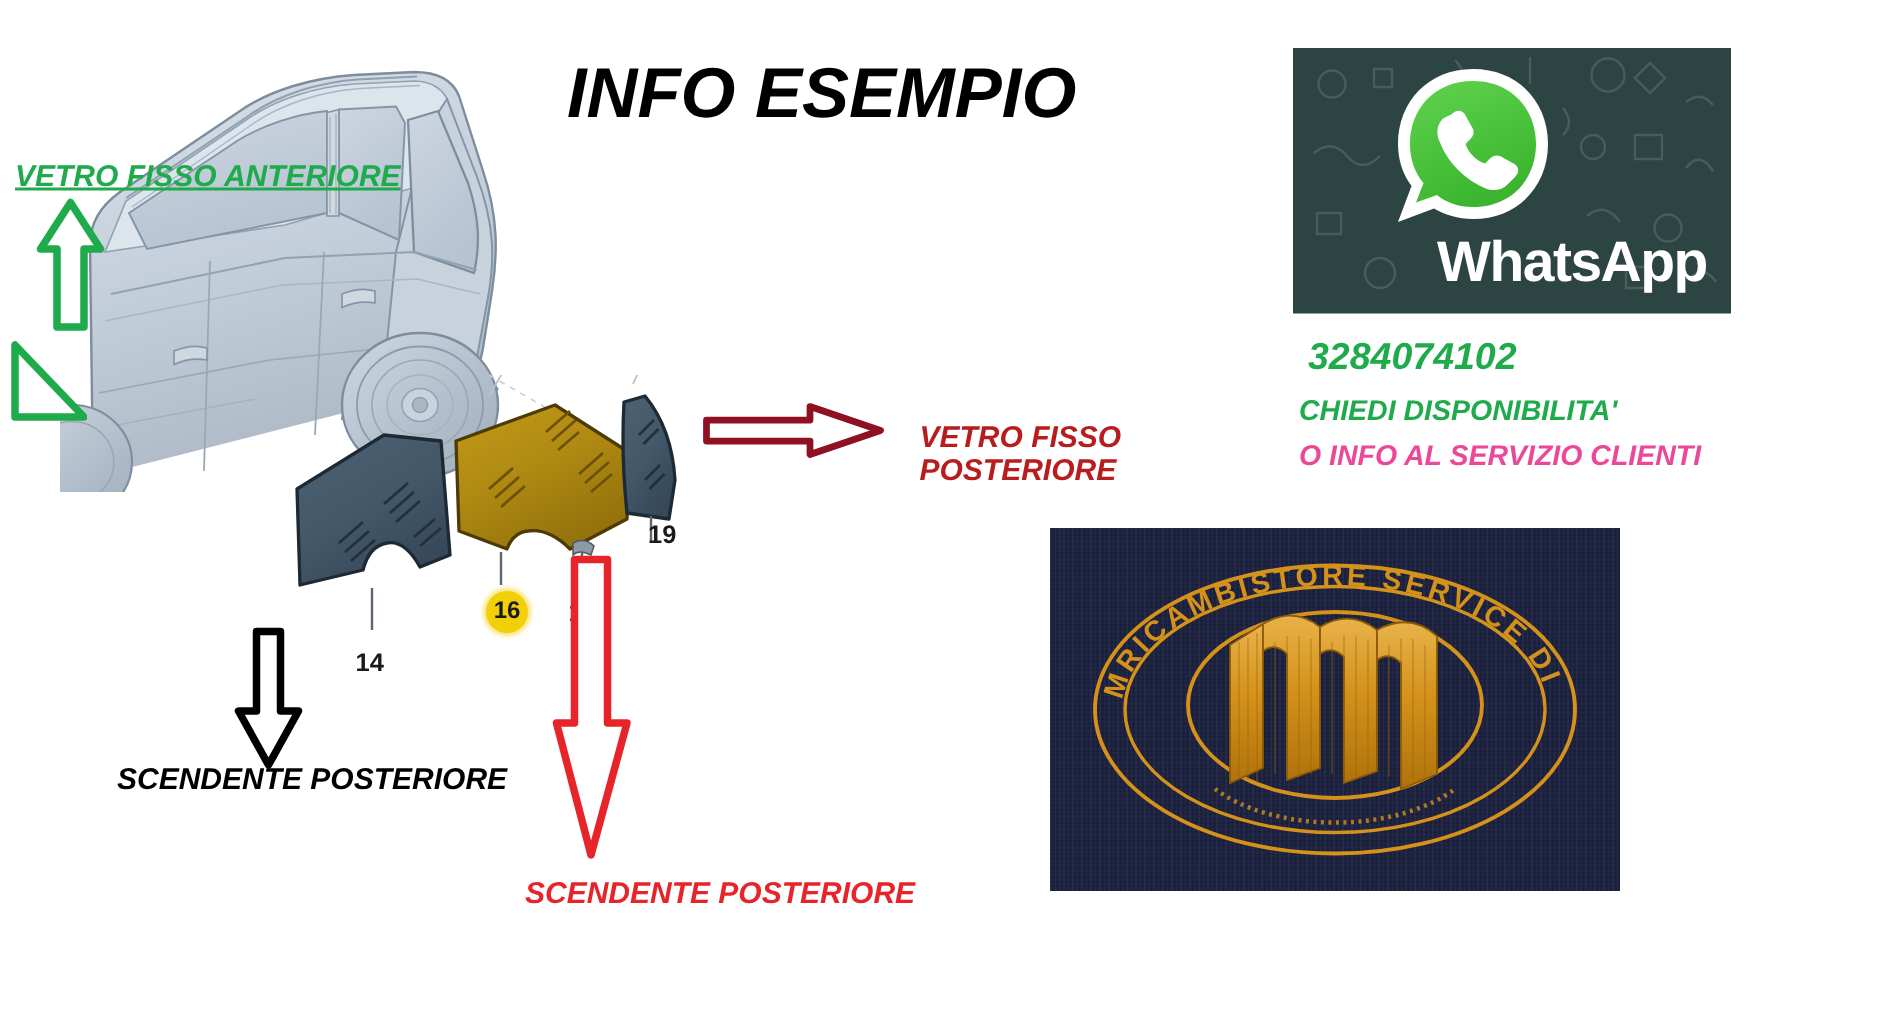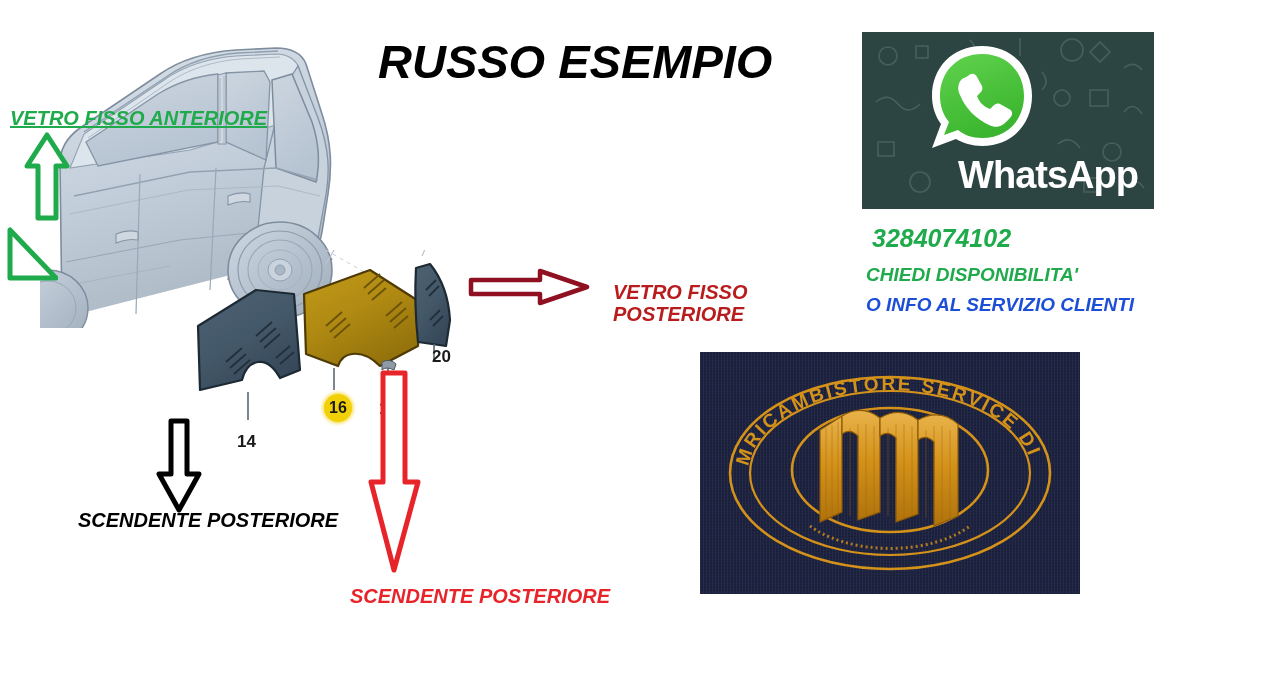--- a/index.html
+++ b/index.html
@@ -62,21 +62,21 @@
     color: #1faa4b;
   }
   #contact-line-1 {
     left: 866px; top: 264px;
     font-size: 19px;
     color: #1faa4b;
   }
   #contact-line-2 {
     left: 866px; top: 294px;
     font-size: 19px;
-    color: #1d4ed8;
+    color: #ec4899;
   }
 
   
   #whatsapp-banner {
     left: 862px; top: 32px;
     width: 292px; height: 177px;
     background: #2d4542;
     overflow: hidden;
   }
   #whatsapp-doodles {
@@ -274,21 +274,21 @@
     </g>
   </svg>
 
   <div class="abs part-num" id="part-num-14">14</div>
 
   <div class="abs" id="part-num-16-badge">
     <span>16</span>
   </div>
 
   <div class="abs part-num" id="part-num-17">17</div>
-  <div class="abs part-num" id="part-num-18">20</div>
+  <div class="abs part-num" id="part-num-18">19</div>
 
   <svg class="abs" id="arrow-green-up" viewBox="0 0 46 90">
     <path d="M23,3 L43,34 L32,34 L32,86 L14,86 L14,34 L3,34 Z" fill="#ffffff" stroke="#1faa4b" stroke-width="5" stroke-linejoin="round"></path>
   </svg>
 
   <svg class="abs" id="arrow-green-diag" viewBox="0 0 52 56">
     <path d="M4,4 L4,52 L50,52 Z" fill="#ffffff" stroke="#1faa4b" stroke-width="5" stroke-linejoin="round"></path>
   </svg>
 
   <svg class="abs" id="arrow-red-right" viewBox="0 0 122 40">
@@ -296,21 +296,21 @@
   </svg>
 
   <svg class="abs" id="arrow-black-down" viewBox="0 0 48 96">
     <path d="M16,3 L32,3 L32,56 L44,56 L24,92 L4,56 L16,56 Z" fill="#ffffff" stroke="#000000" stroke-width="5" stroke-linejoin="round"></path>
   </svg>
 
   <svg class="abs" id="arrow-brightred-down" viewBox="0 0 56 206">
     <path d="M17,3 L39,3 L39,112 L52,112 L28,200 L5,112 L17,112 Z" fill="#ffffff" stroke="#e8242b" stroke-width="5" stroke-linejoin="round"></path>
   </svg>
 
-  <div class="abs anno" id="foto-esempio">RUSSO ESEMPIO</div>
+  <div class="abs anno" id="foto-esempio">INFO ESEMPIO</div>
 
   <div class="abs anno" id="label-vetro-fisso-anteriore">VETRO FISSO ANTERIORE</div>
 
   <div class="abs anno" id="label-vetro-fisso-posteriore"><span>VETRO FISSO</span><br><span>POSTERIORE</span></div>
 
   <div class="abs anno" id="label-scendente-anteriore">SCENDENTE POSTERIORE</div>
 
   <div class="abs anno" id="label-scendente-posteriore">SCENDENTE POSTERIORE</div>
 
   <div class="abs" id="whatsapp-banner">

